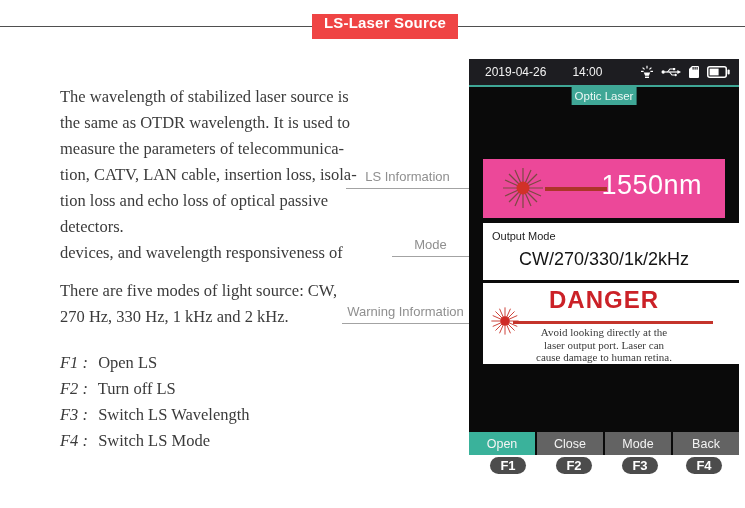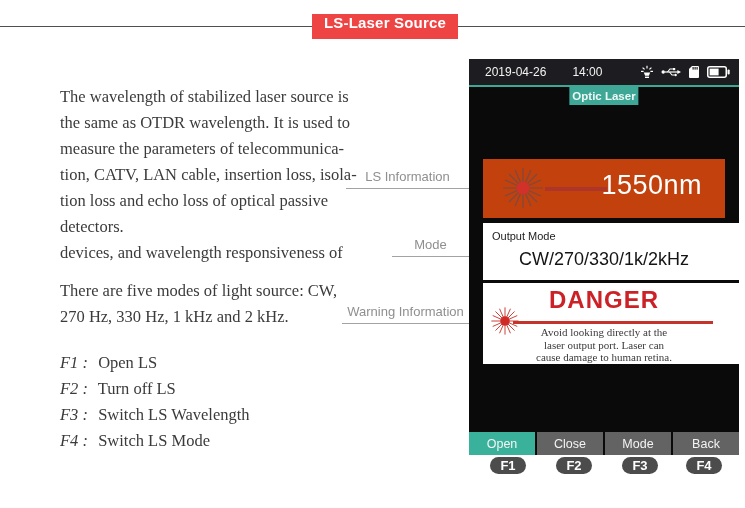--- a/index.html
+++ b/index.html
@@ -29,24 +29,24 @@
   .callout.c2{left:392px;top:237px;width:77px;}
   .callout.c3{left:342px;top:304px;width:127px;}
   
   .screen{position:absolute;left:469px;top:59px;width:270px;height:396px;background:#0a0a0a;}
   .statusbar{position:absolute;left:0;top:0;width:270px;height:26px;background:#1d1d21;
     border-bottom:2px solid #3fa796;display:flex;align-items:center;color:#f2f2f2;font-size:12px;}
   .statusbar .date{margin-left:16px;}
   .statusbar .time{margin-left:26px;}
   .status-icons{position:absolute;right:9px;top:0;height:26px;display:flex;align-items:center;gap:7px;}
   .tab{position:absolute;left:50%;transform:translateX(-50%);top:28px;height:18px;line-height:18px;
-    background:#3fa796;color:#eef9f6;font-size:11.5px;padding:0 3px;white-space:nowrap;font-weight:bold;}
+    background:#3fa796;color:#eef9f6;font-size:11.5px;padding:0 3px;white-space:nowrap;}
   
   .panel{position:absolute;left:14px;width:242px;}
-  .ls-panel{top:100px;height:59px;background:#c2410c;}
+  .ls-panel{top:100px;height:59px;background:#ec4899;}
   .laser-big{position:absolute;left:18px;top:7px;}
   .beam{position:absolute;left:62px;top:28px;width:62px;height:3.5px;background:#ad352a;}
   .wavelength{position:absolute;right:23px;top:11px;color:#ffffff;font-size:27px;letter-spacing:.5px;}
   .out-panel{top:164px;height:57px;background:#ffffff;padding-left:28px;}
   .out-label{position:absolute;left:9px;top:7px;font-size:11px;color:#1c1c1c;}
   .out-value{position:absolute;left:0;top:26px;width:242px;text-align:center;font-size:18px;color:#141414;}
   .danger-panel{top:224px;height:81px;background:#ffffff;padding-left:20px;}
   .danger-title{position:absolute;left:0;top:3px;width:242px;text-align:center;
     color:#cb2127;font-weight:bold;font-size:24px;letter-spacing:1px;}
   .laser-small{position:absolute;left:7px;top:23px;}

